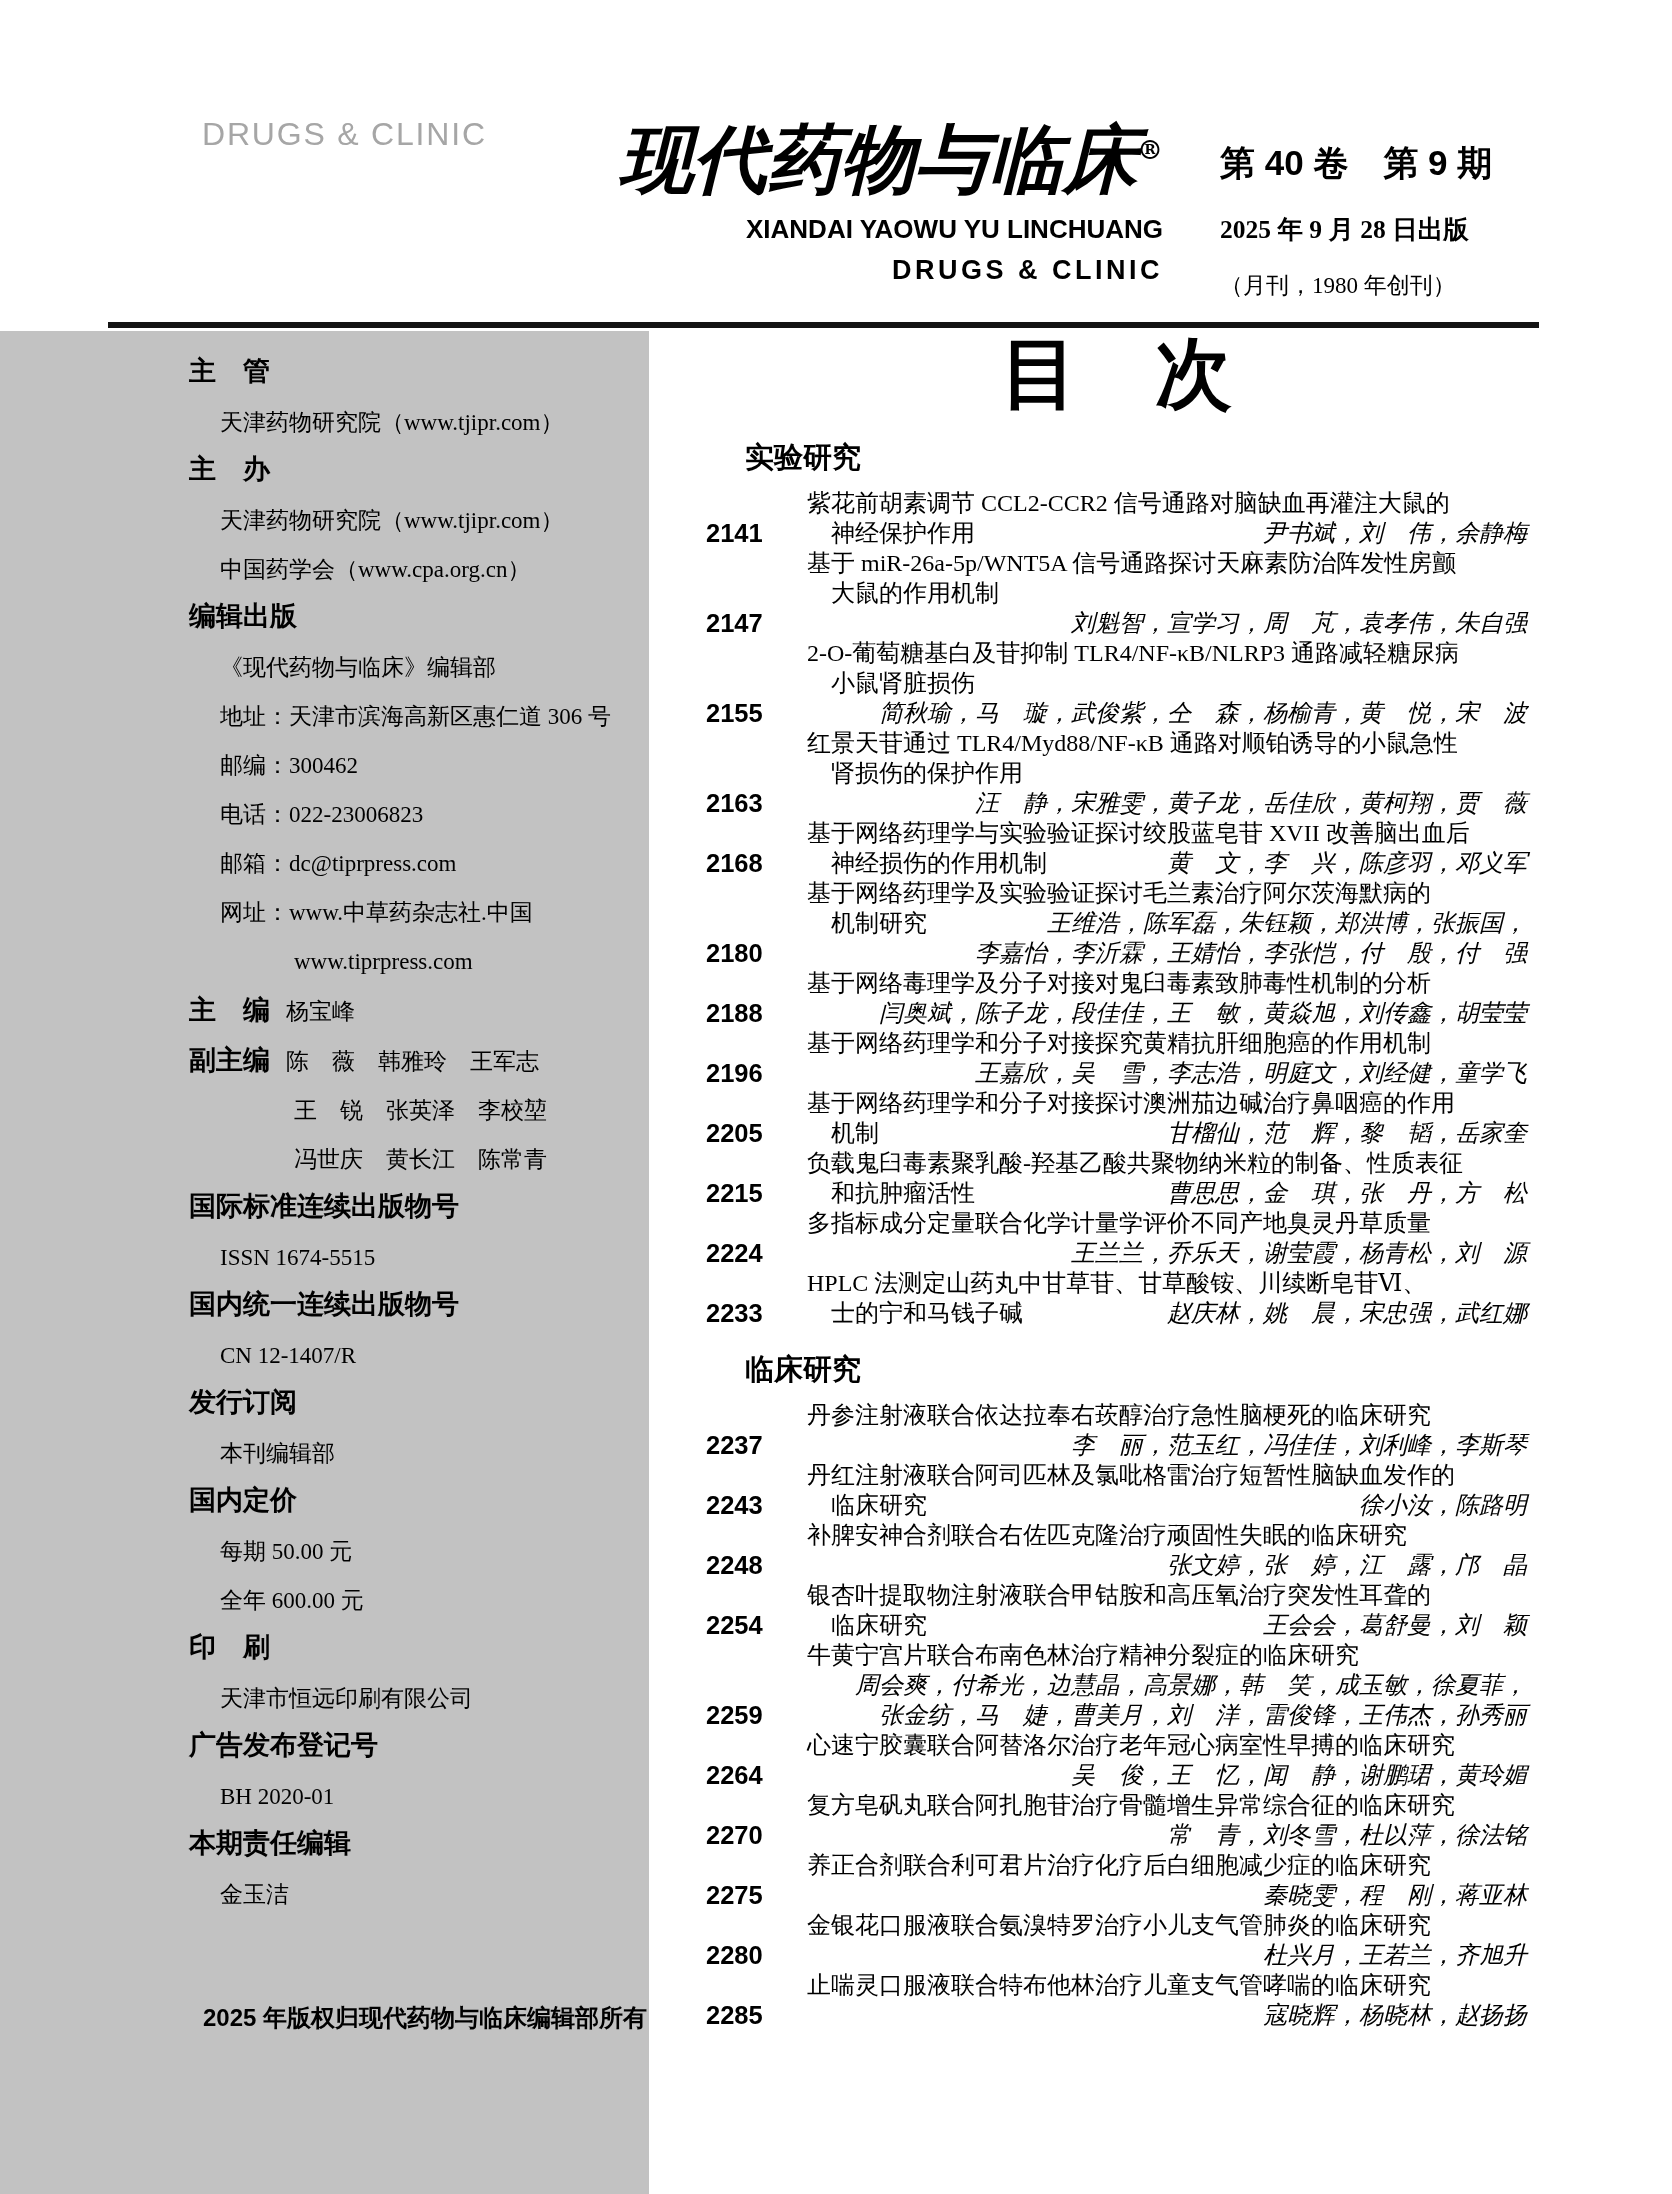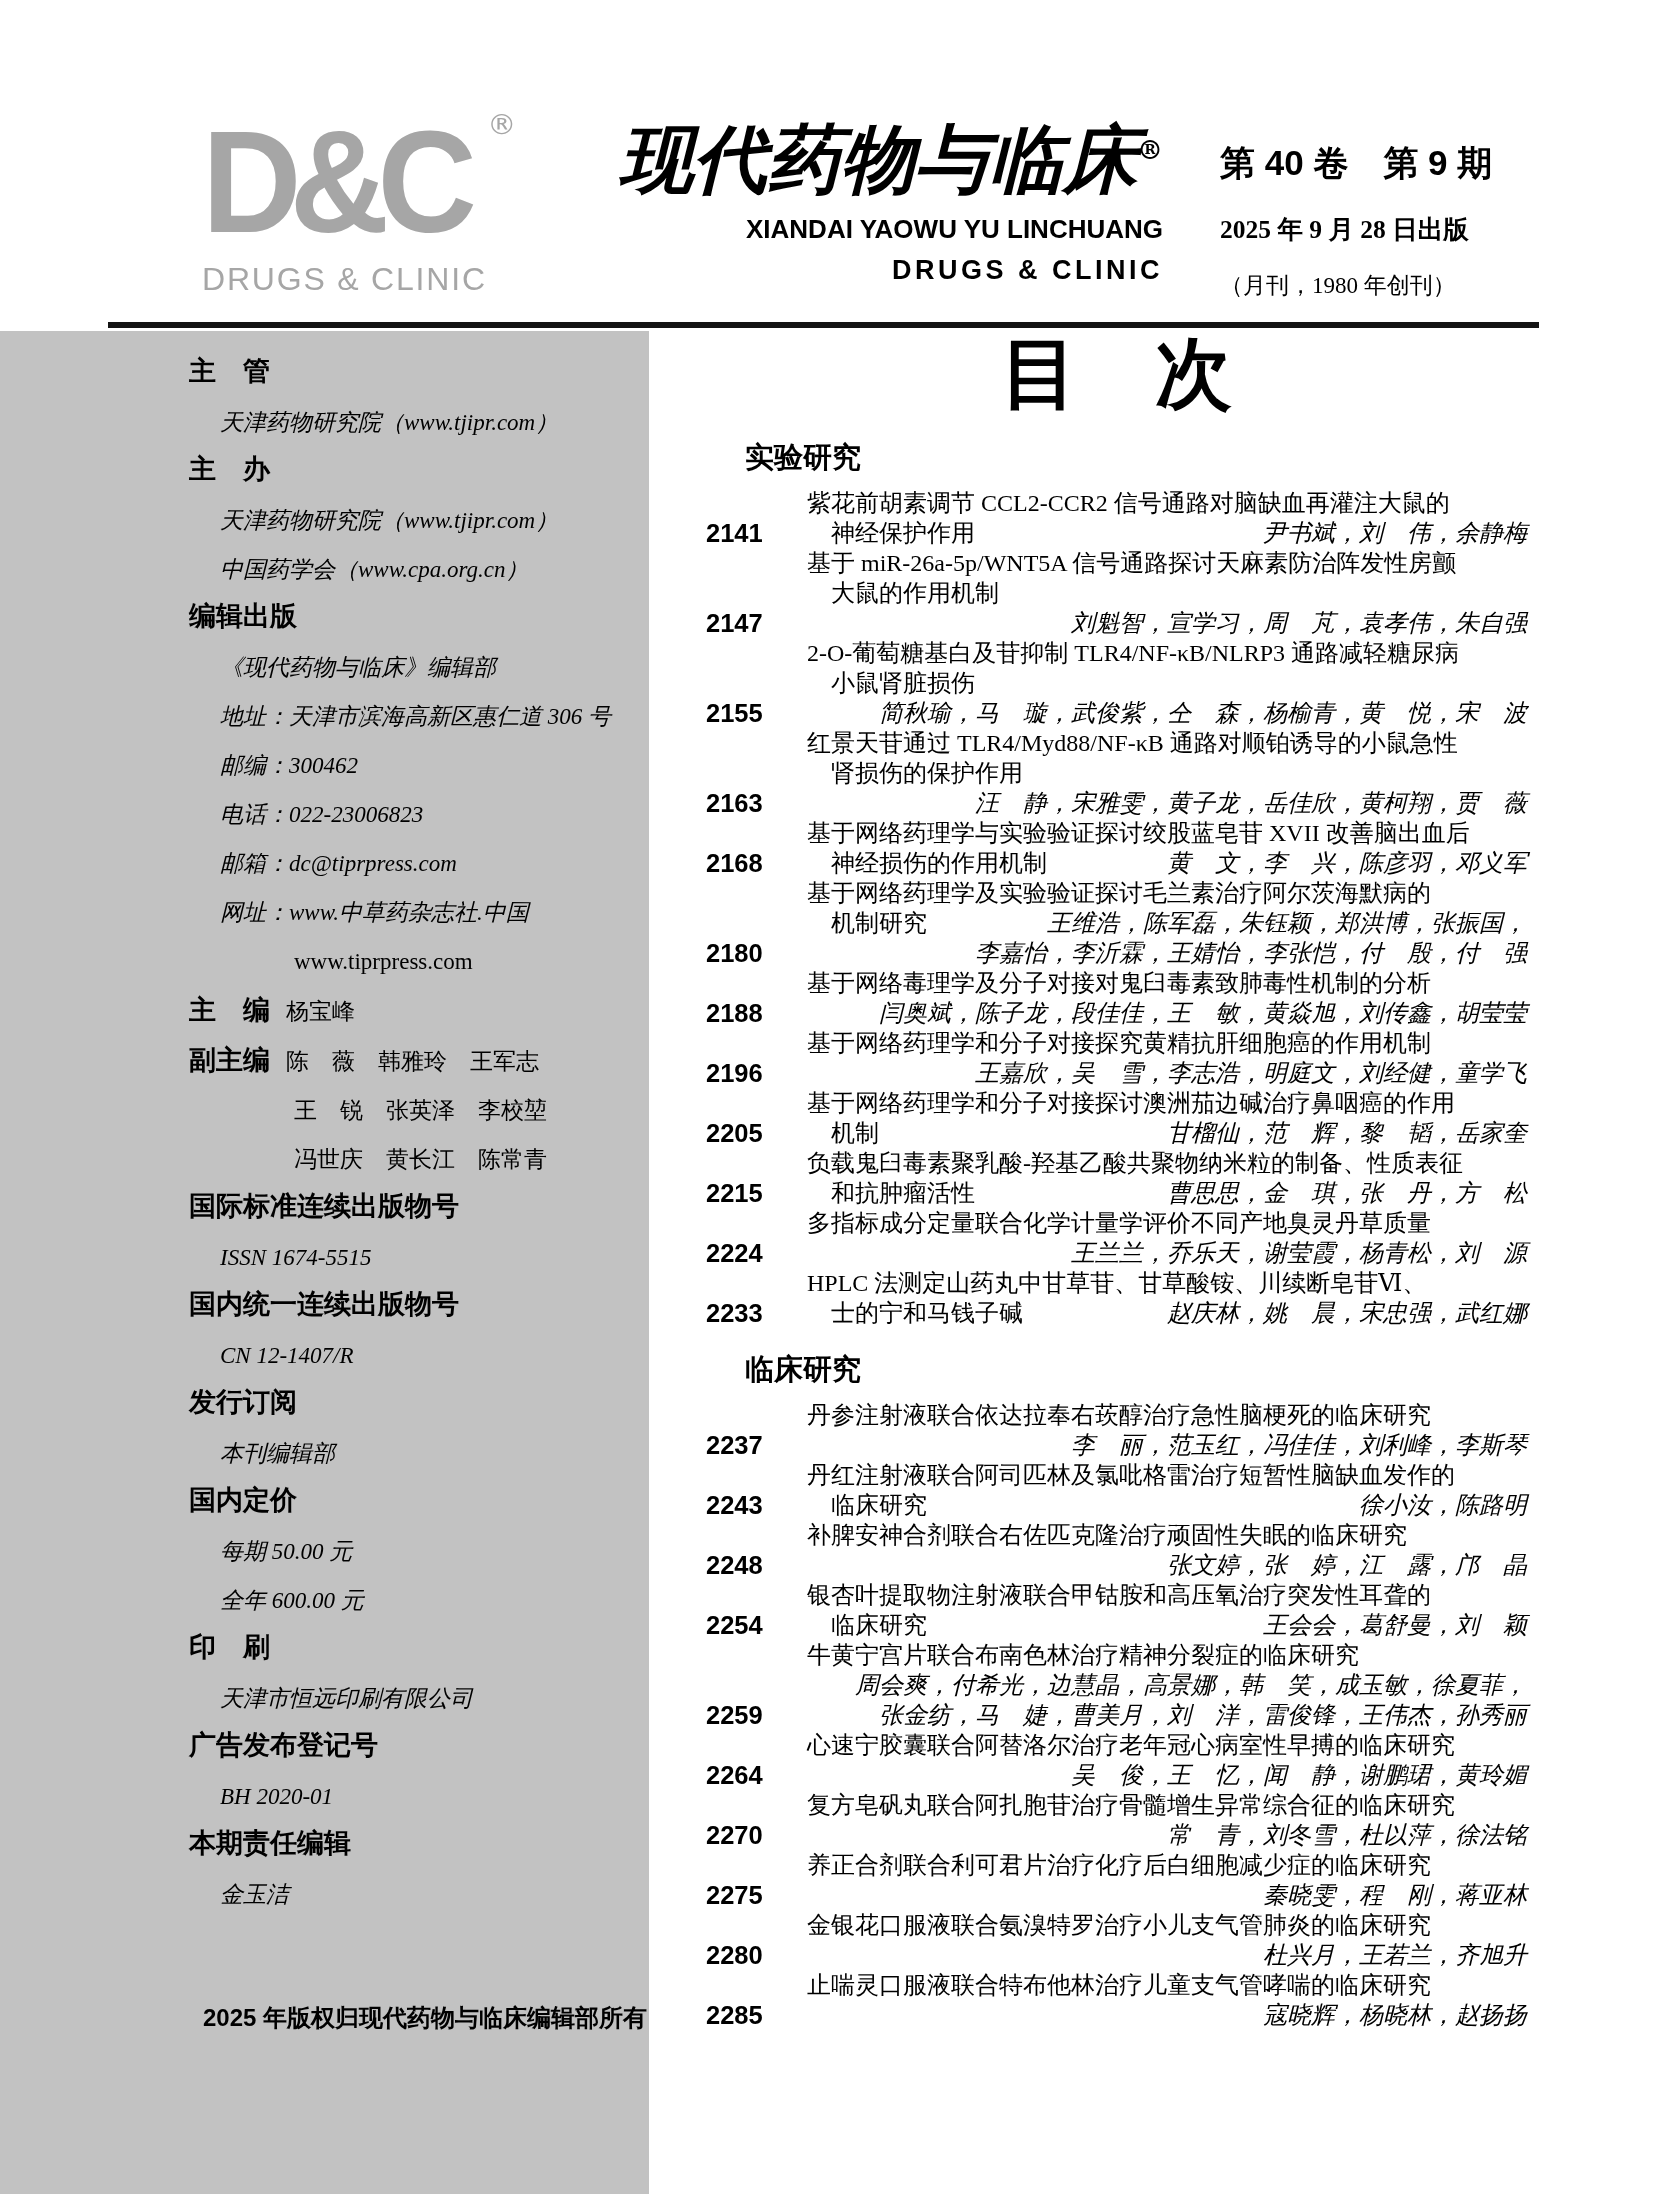--- a/index.html
+++ b/index.html
@@ -37,21 +37,21 @@
   .header-rule { position:absolute; left:108px; top:322px; width:1431px; height:5.7px; background:#141414; }
 
   
   .sidebar {
     position:absolute; left:0; top:331px; width:649px; height:1921px;
     background:#c2c2c2; box-sizing:border-box; padding:17.6px 13px 0 189px;
     font-size:23px;
   }
   .side-line { line-height:49px; white-space:nowrap; }
   .side-heading { font-family:Liberation Mono, monospace; font-weight:bold; font-size:27px; }
-  .side-value { padding-left:31px;font-style:italic; }
+  .side-value { padding-left:31px; }
   .side-value2 { padding-left:105px; }
   .pair-label { font-family:"Liberation Sans","DejaVu Sans",sans-serif; font-weight:bold; font-size:27px; }
   .pair-text { padding-left:16px; }
   .side-copyright {
     font-family:"Liberation Sans","DejaVu Sans",sans-serif; font-weight:bold;
     font-size:24px; margin-top:83px; margin-left:14px; white-space:nowrap;
   }
 
   
   .main { position:absolute; left:649px; top:324px; width:1226px; box-sizing:border-box; padding:8.8px 0 0 57px; }
@@ -76,21 +76,20 @@
   .entry-line.cont .t { padding-left:24px; }
   .entry-line .a { flex:1 1 auto; text-align:right; white-space:nowrap; font-style:italic; padding-left:13px; }
 </style>
 </head>
 <body>
 
 <div class="page">
 
   <div class="header">
     <div class="logo-block">
-      <div><span class="logo-mark">D&amp;C</span><span class="logo-reg">®</span></div>
       <div class="logo-caption">DRUGS &amp; CLINIC</div>
     </div>
     <div class="masthead">
       <div class="mast-cn"><span>现代药物与临床</span><span class="mast-reg">®</span></div>
       <div class="mast-pinyin">XIANDAI YAOWU YU LINCHUANG</div>
       <div class="mast-en">DRUGS &amp; CLINIC</div>
     </div>
     <div class="issue-block">
       <div class="issue-vol">第 40 卷　第 9 期</div>
       <div class="issue-date">2025 年 9 月 28 日出版</div>

